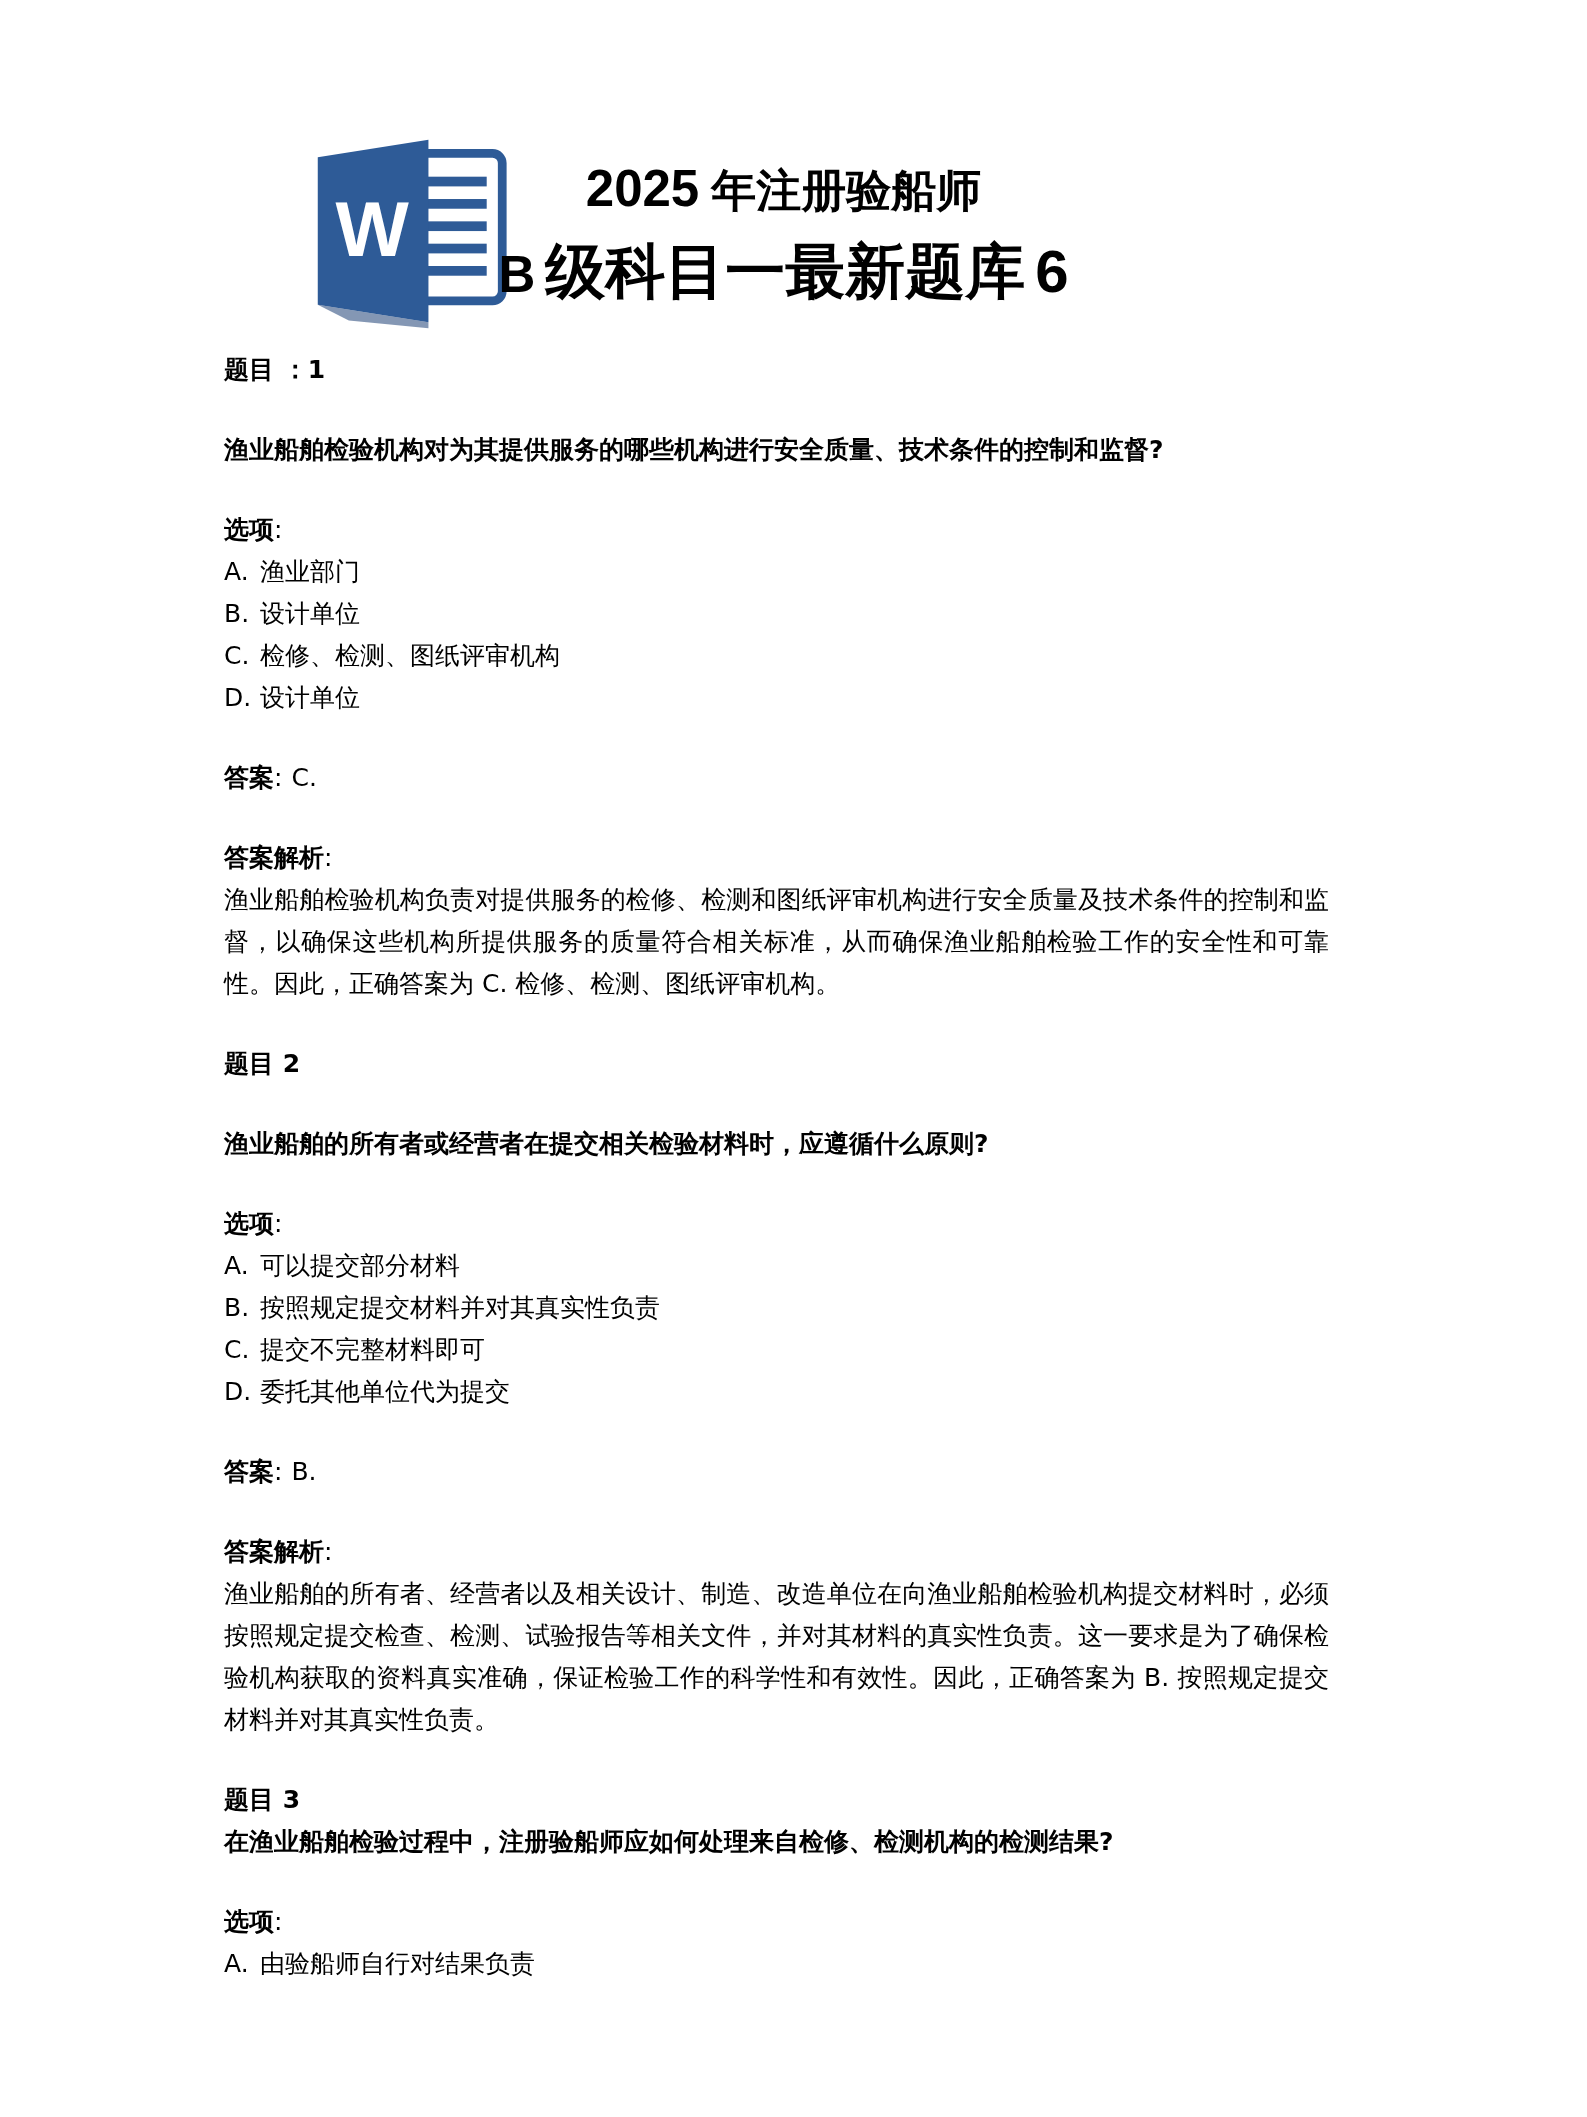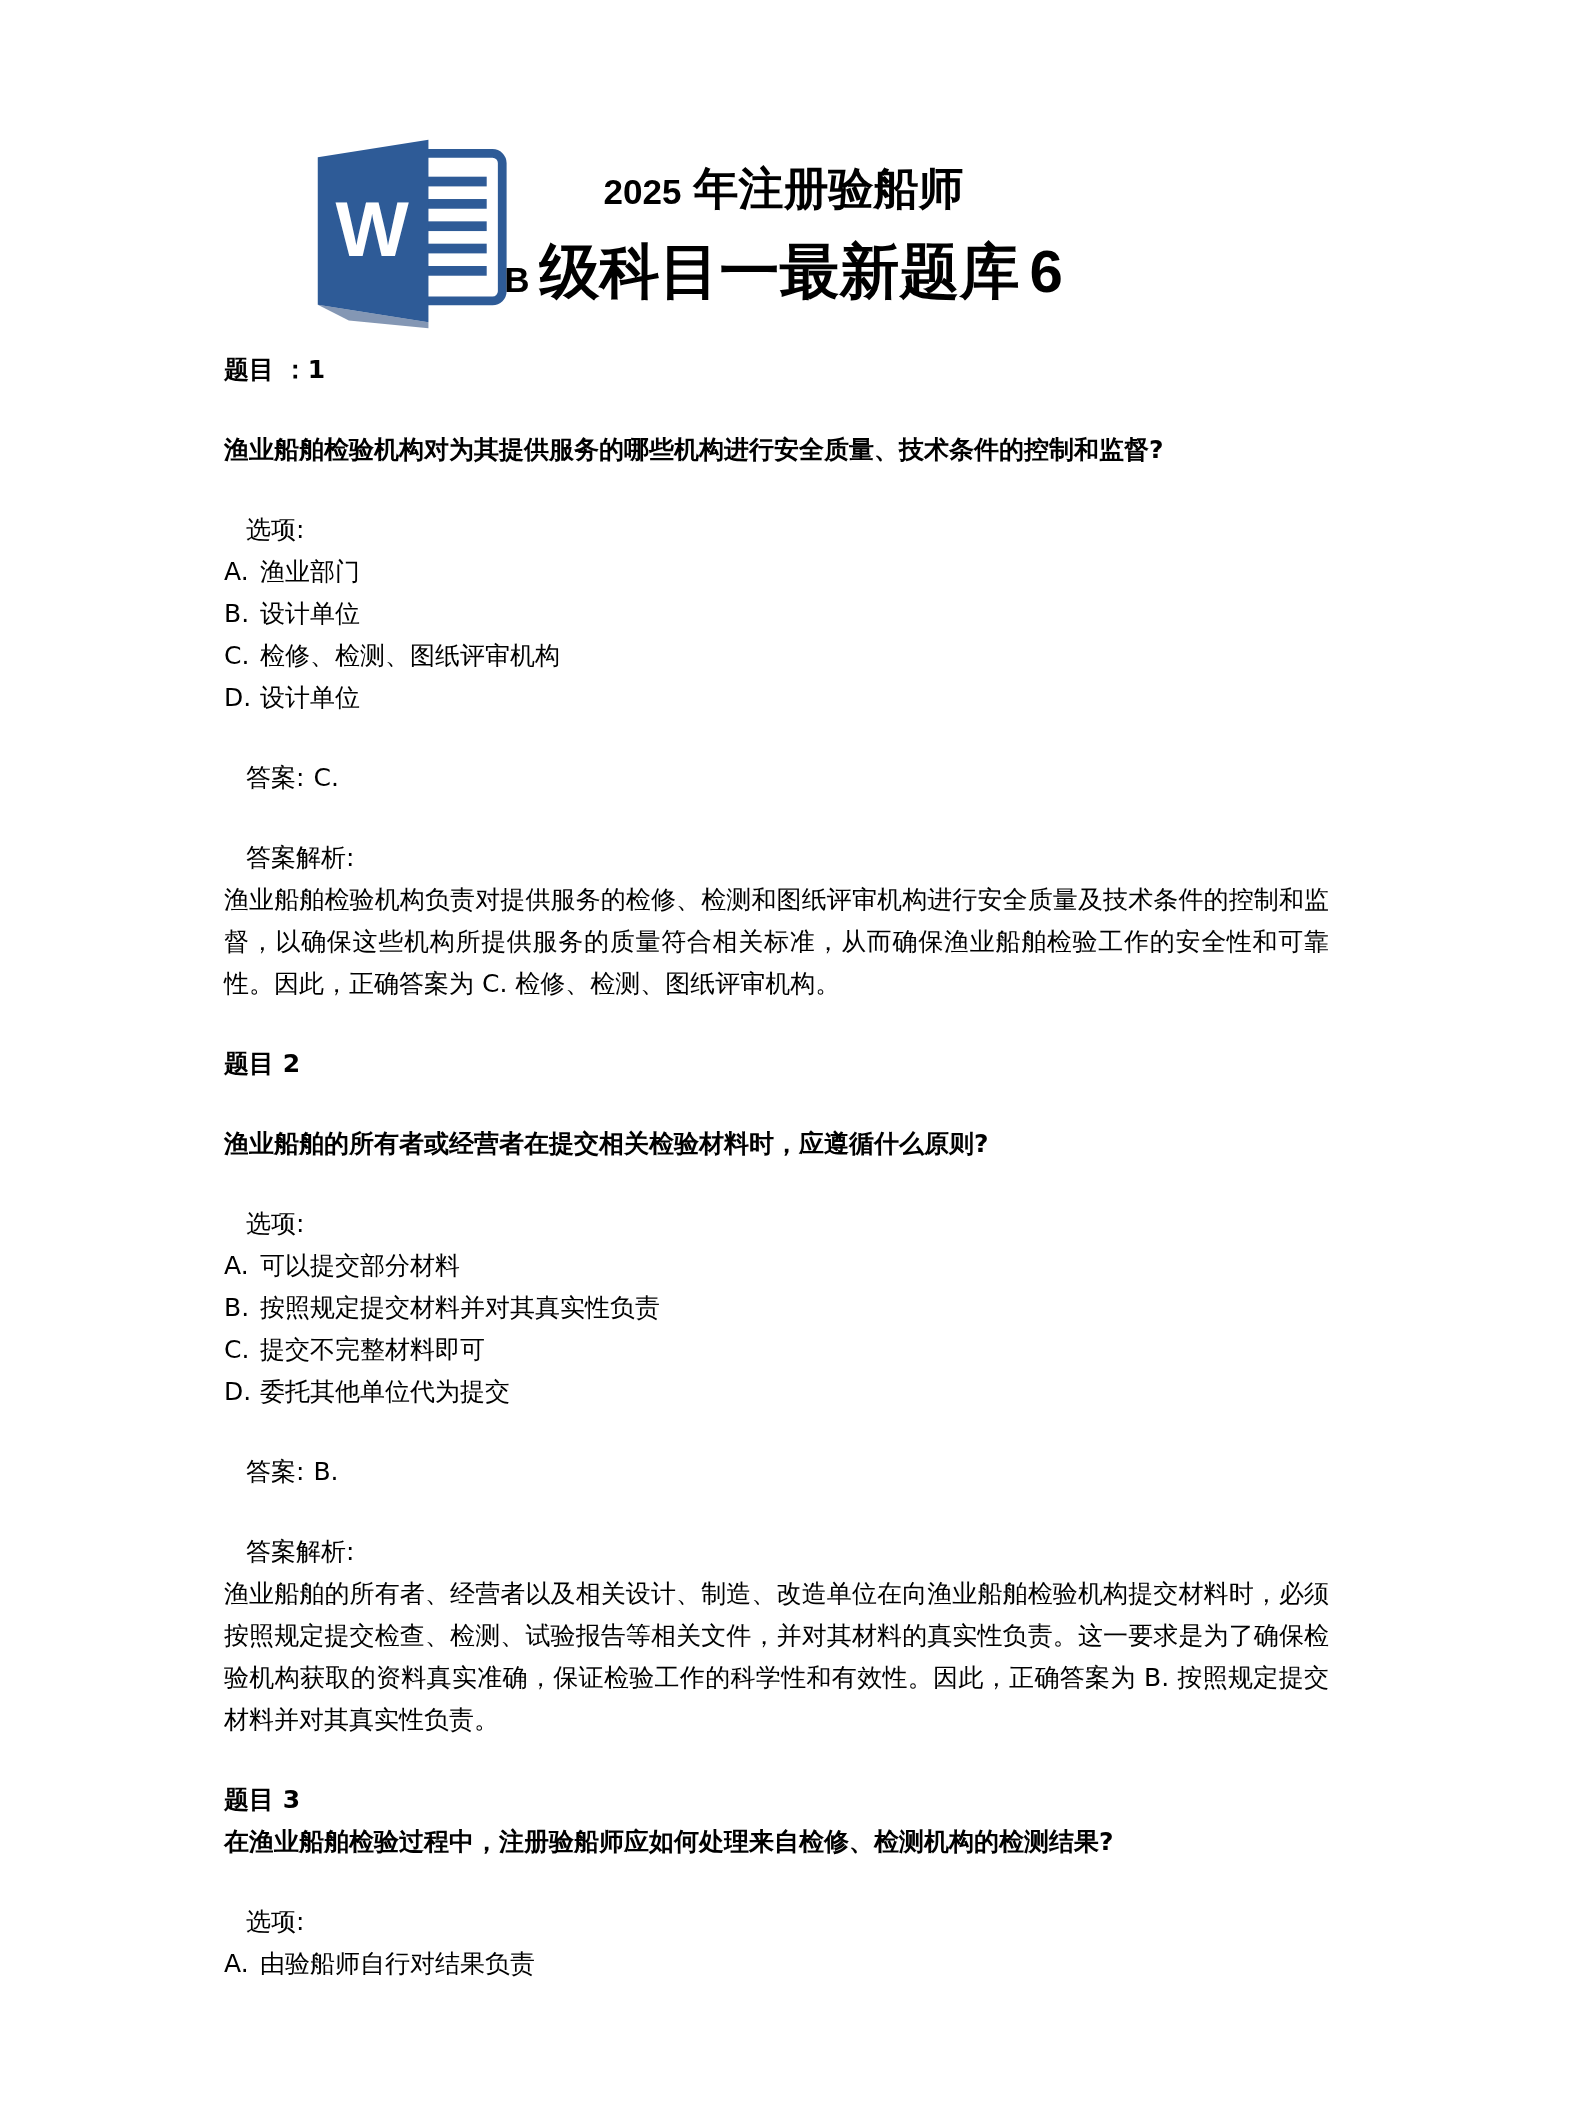--- a/index.html
+++ b/index.html
@@ -20,32 +20,32 @@
   .title-line { position:absolute; left:0; right:20px; text-align:center; white-space:nowrap; }
   .title-l1 { top:22px; }
   .title-l2 { top:104px; }
   .t-cn {
     font-family:"DejaVu Serif", serif;
     font-size:45px; font-weight:700; line-height:64px;
   }
   .title-l2 .t-cn { font-size:60px; }
   .t-num {
     font-family:"Liberation Sans", sans-serif;
-    font-size:35px; font-weight:800; line-height:64px;
+    font-size:51px; font-weight:800; line-height:64px;
   }
   .t-num.t-big { font-size:60px; }
   .title-l1 .t-num { margin-right:12px; }
   .title-l2 .t-num-b { margin-right:10px; }
   .title-l2 .t-big { margin-left:10px; }
 
   
   .doc-body { position:absolute; top:349px; left:224px; width:1105px; }
   .doc-body p { margin:0; }
   .gap { margin-top:38px !important; }
-  .b { font-weight:400;margin-left:22px; }
+  .b { font-weight:700; }
   .q-heading { font-weight:700; }
   .q-stem { font-weight:700; }
   .opt .key { display:inline-block; min-width:36px; }
   .ans-val { margin-left:9px; }
   .ana {
     text-align:justify;
     text-justify:inter-character;
   }
 </style>
 </head>

